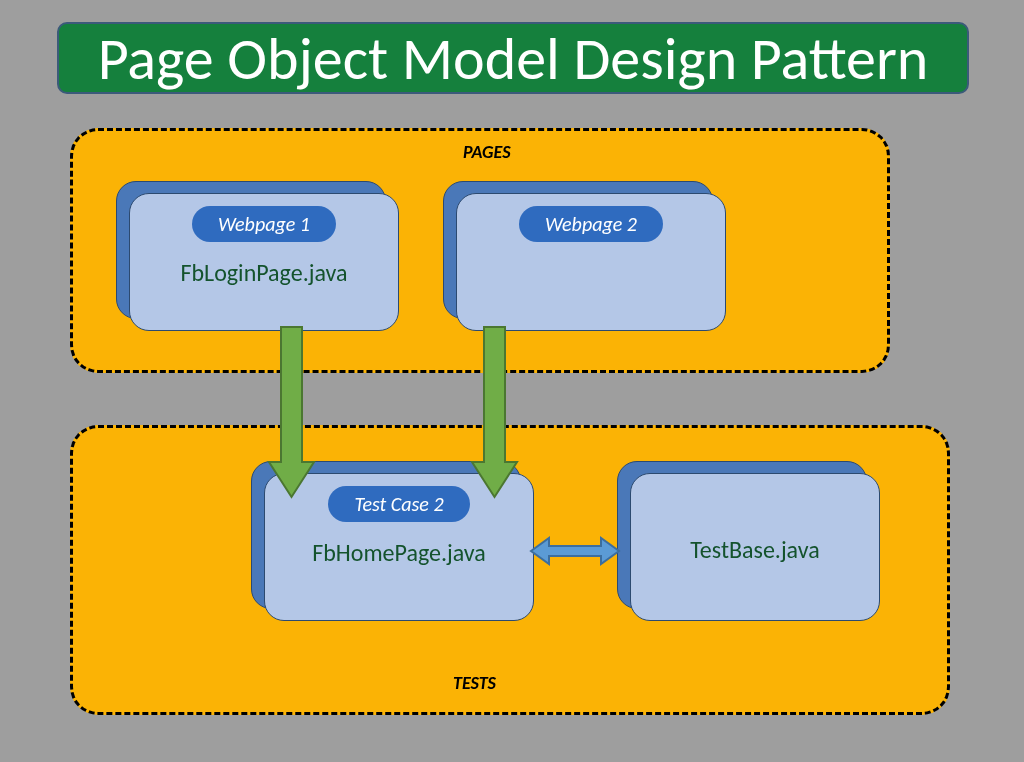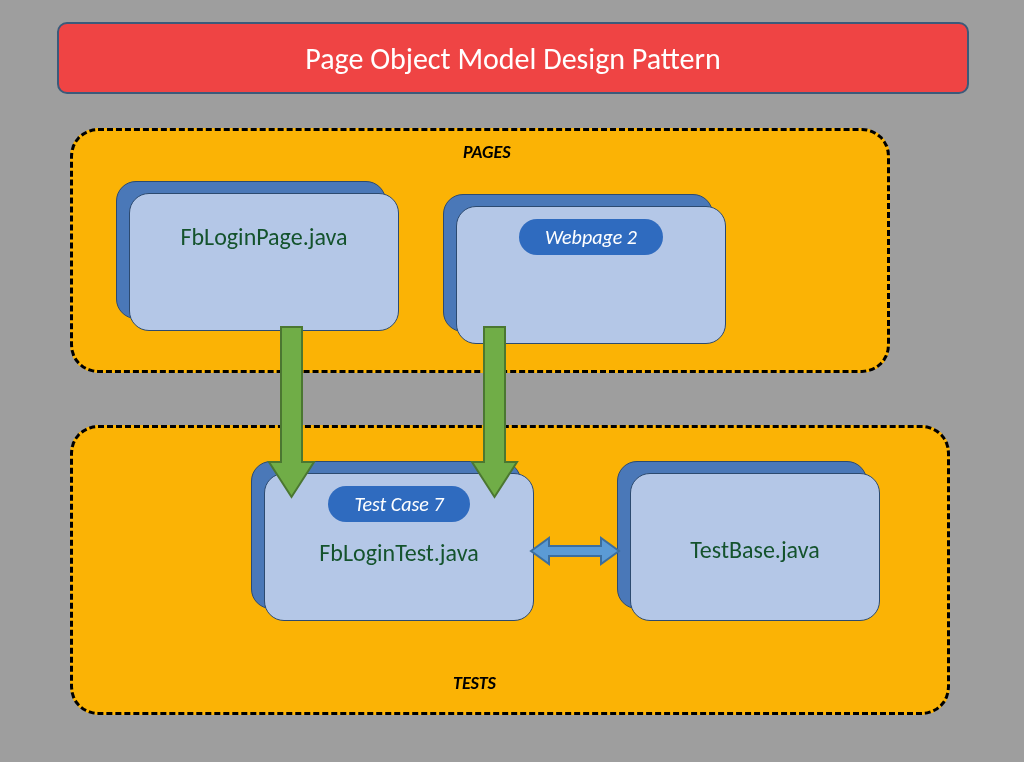--- a/index.html
+++ b/index.html
@@ -10,28 +10,28 @@
     font-family: "Segoe UI", Calibri, Arial, sans-serif;
     position: relative;
     overflow: hidden;
   }
   .title-bar {
     position: absolute;
     left: 57px;
     top: 22px;
     width: 912px;
     height: 72px;
-    background: #ef4444;
+    background: #15803d;
     border: 2px solid #3b5a7a;
     border-radius: 10px;
     display: flex;
     align-items: center;
     justify-content: center;
     color: #ffffff;
-    font-size: 30px;
+    font-size: 60px;
     font-weight: 400;
   }
   .group-box {
     position: absolute;
     background: #fbb305;
     border: 3px dashed #000000;
     border-radius: 28px;
   }
   .pages-box {
     left: 70px;
@@ -88,21 +88,21 @@
     color: #14532d;
     font-weight: 400;
   }
 
   
   .page1 { left: 43px; top: 50px; width: 283px; height: 150px; }
   .page1 .card-shadow { left: 0; top: 0; width: 270px; height: 138px; }
   .page1 .card-front { left: 13px; top: 12px; width: 270px; height: 138px; }
 
   
-  .page2 { left: 370px; top: 63px; width: 283px; height: 118px; }
+  .page2 { left: 370px; top: 50px; width: 283px; height: 118px; }
   .page2 .card-shadow { left: 0; top: 0; width: 270px; height: 138px; }
   .page2 .card-front { left: 13px; top: 12px; width: 270px; height: 138px; }
 
   
   .test1 { left: 178px; top: 33px; width: 283px; height: 160px; }
   .test1 .card-shadow { left: 0; top: 0; width: 270px; height: 148px; }
   .test1 .card-front { left: 13px; top: 12px; width: 270px; height: 148px; }
 
   
   .testbase { left: 544px; top: 33px; width: 263px; height: 160px; }
@@ -119,40 +119,41 @@
 <body>
 
 <div class="title-bar">Page Object Model Design Pattern</div>
 
 <div class="group-box pages-box">
   <div class="group-label pages-label">PAGES</div>
 
   <div class="card-wrap page1">
     <div class="card-shadow"></div>
     <div class="card-front">
+      <div class="pill">Webpage 1</div>
       <div class="card-body">FbLoginPage.java</div>
     </div>
   </div>
 
   <div class="card-wrap page2">
     <div class="card-shadow"></div>
     <div class="card-front">
       <div class="pill">Webpage 2</div>
     </div>
   </div>
 </div>
 
 <div class="group-box tests-box">
   <div class="group-label tests-label">TESTS</div>
 
   <div class="card-wrap test1">
     <div class="card-shadow"></div>
     <div class="card-front">
-      <div class="pill">Test Case 7</div>
-      <div class="card-body">FbLoginTest.java</div>
+      <div class="pill">Test Case 2</div>
+      <div class="card-body">FbHomePage.java</div>
     </div>
   </div>
 
   <div class="card-wrap testbase">
     <div class="card-shadow"></div>
     <div class="card-front">
       <div class="card-body">TestBase.java</div>
     </div>
   </div>
 </div>

